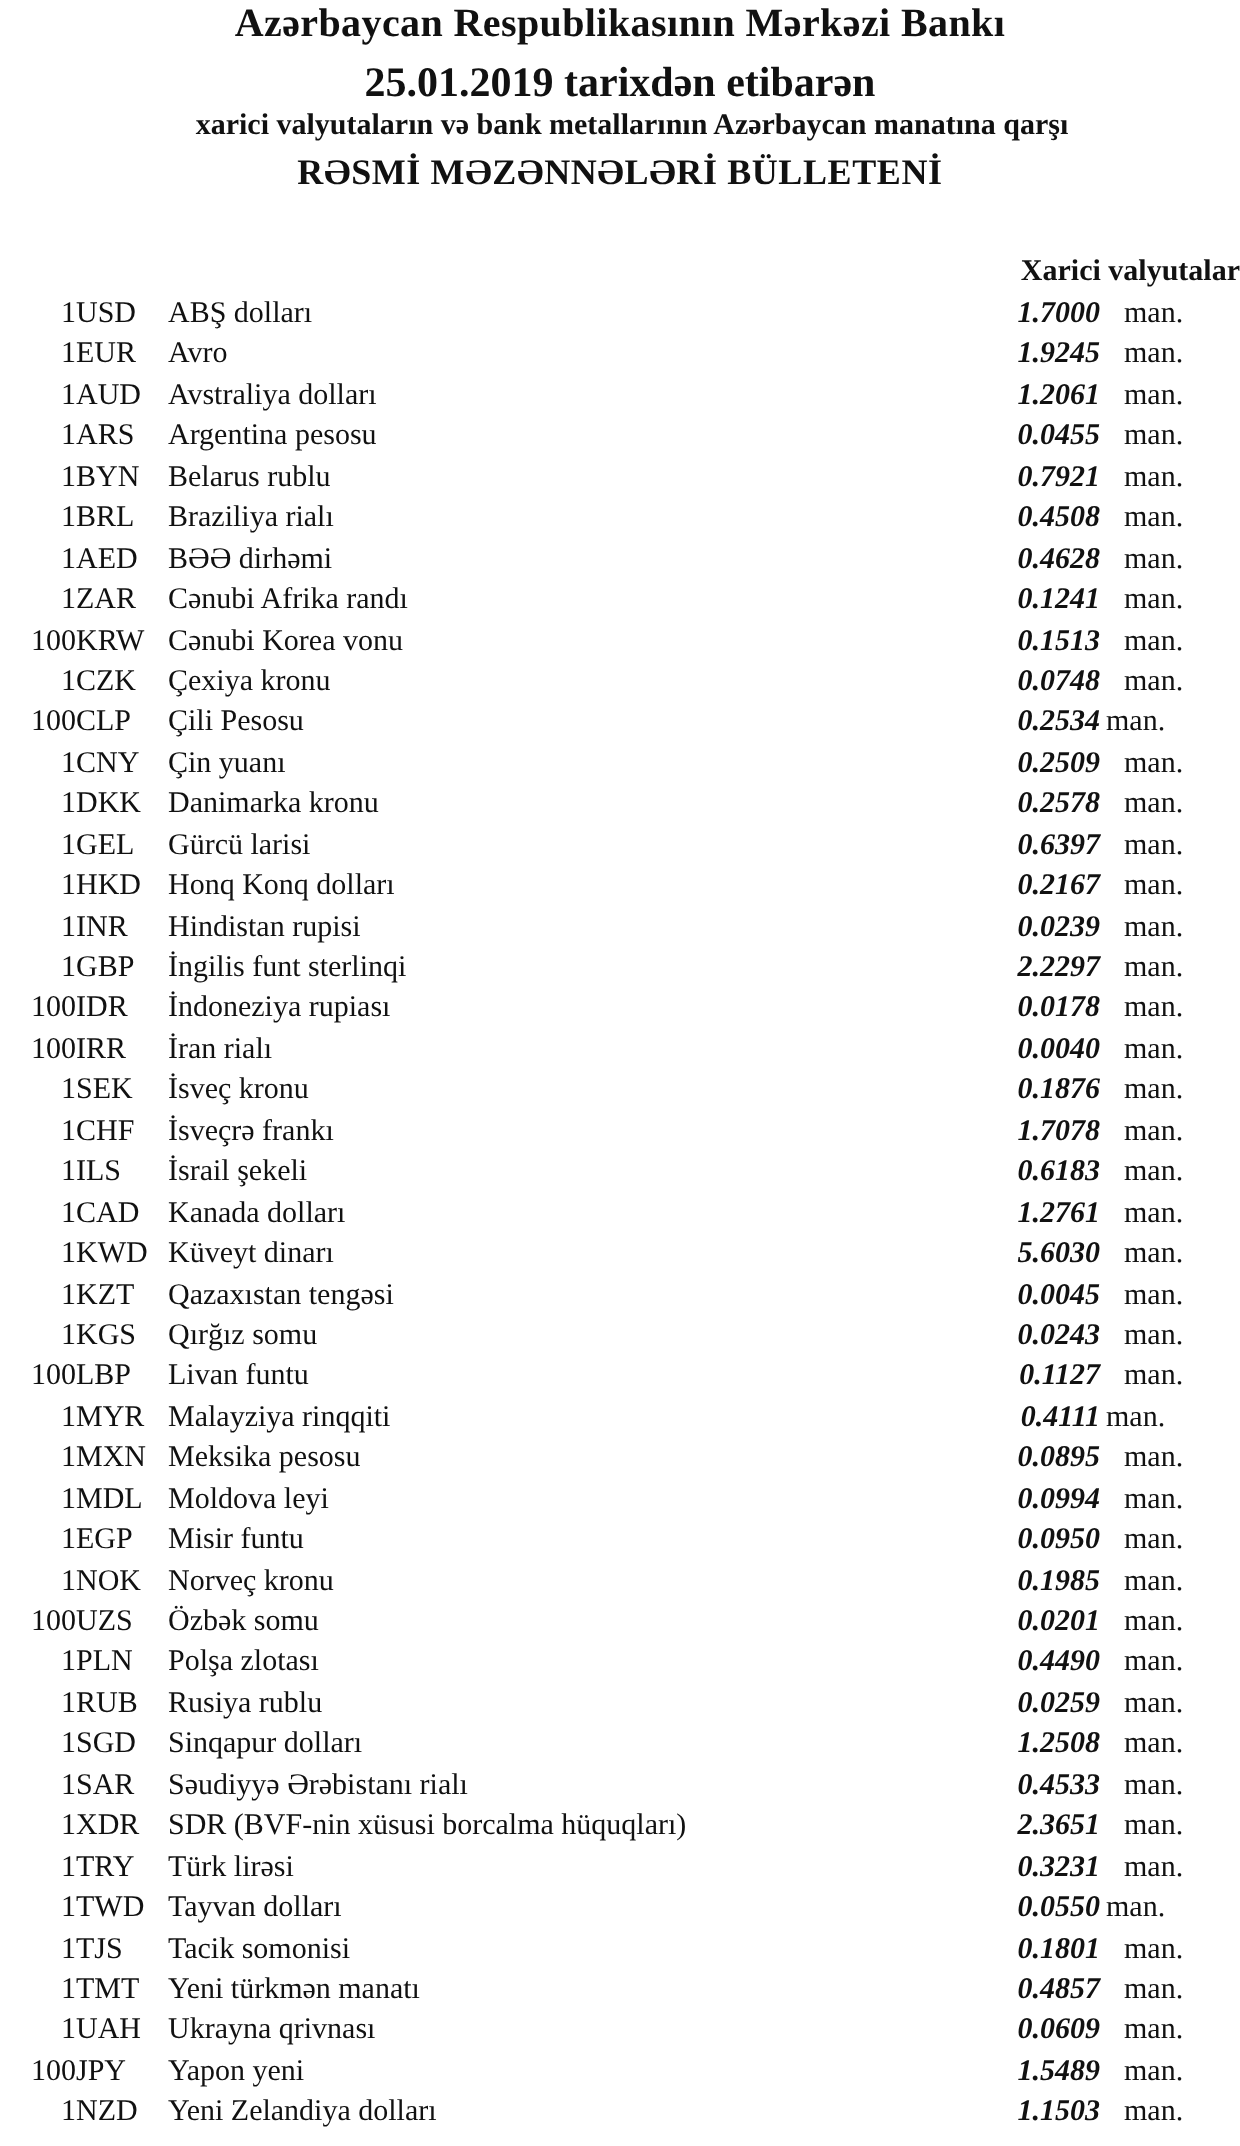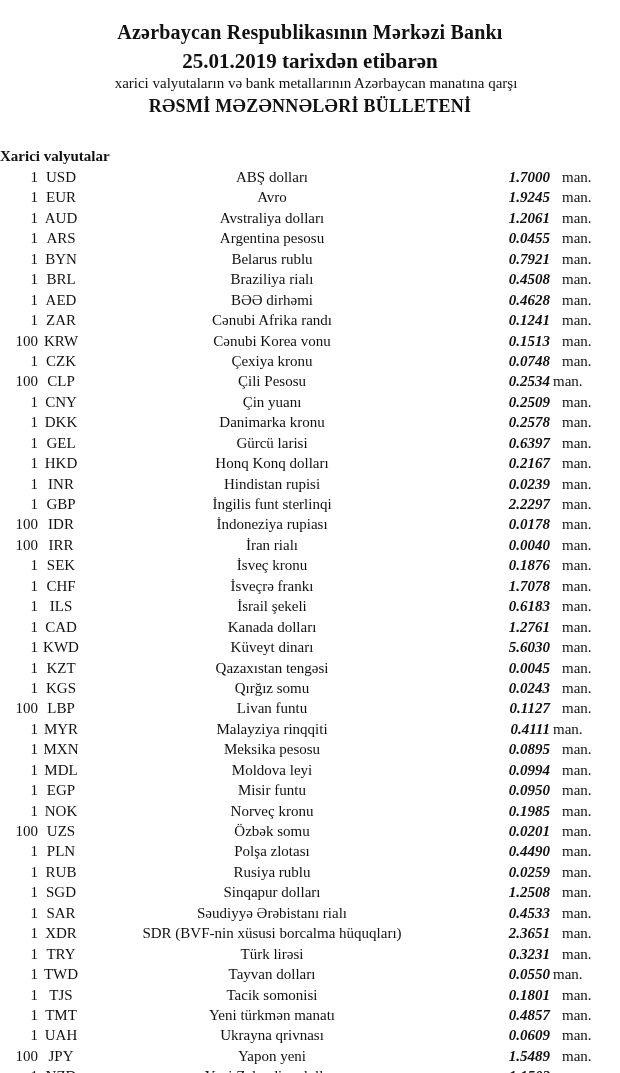--- a/index.html
+++ b/index.html
@@ -12,68 +12,68 @@
   .page {
     position: relative;
     width: 620px;
     height: 1073px;
     background: #ffffff;
     overflow: hidden;
   }
   header { text-align: center; }
   .bank-title {
     margin: 0;
-    padding-top: 20px;
+    padding-top: 0;
     font-size: 20px;
     font-weight: bold;
     line-height: 24px;
     letter-spacing: 0.2px;
   }
   .date-line {
     margin-top: 7px;
     font-size: 21px;
     font-weight: bold;
     line-height: 21px;
   }
   .subtitle-line {
     margin-top: 0;
     font-size: 15px;
-    font-weight: normal;
+    font-weight: bold;
     line-height: 22px;
     margin-left: 12px;
   }
   .bulletin-line {
     margin-top: 1px;
     font-size: 18px;
     font-weight: bold;
     line-height: 22px;
     letter-spacing: 0.3px;
   }
   .section-title {
     margin-top: 29px;
-    text-align: left;
+    text-align: right;
     font-size: 15px;
     font-weight: bold;
     line-height: 21px;
   }
   .rates-table {
     margin-top: 0;
     width: 620px;
   }
   .row {
     display: grid;
     grid-template-columns: 38px 46px 1fr 90px 70px;
     align-items: baseline;
     height: 20.45px;
     line-height: 20.45px;
     font-size: 15px;
   }
   .qty  { text-align: right; }
-  .code { text-align: center; }
-  .name { text-align: center; padding-left: 0px; white-space: nowrap; }
+  .code { }
+  .name { text-align: left; padding-left: 0px; white-space: nowrap; }
   .rate { text-align: right; font-weight: bold; font-style: italic; }
   .unit { text-align: left; padding-left: 12px; }
   .unit.tight { padding-left: 3px; }
 </style>
 </head>
 <body>
 
 <div class="page">
   <header>
     <h1 class="bank-title">Azərbaycan Respublikasının Mərkəzi Bankı</h1>

